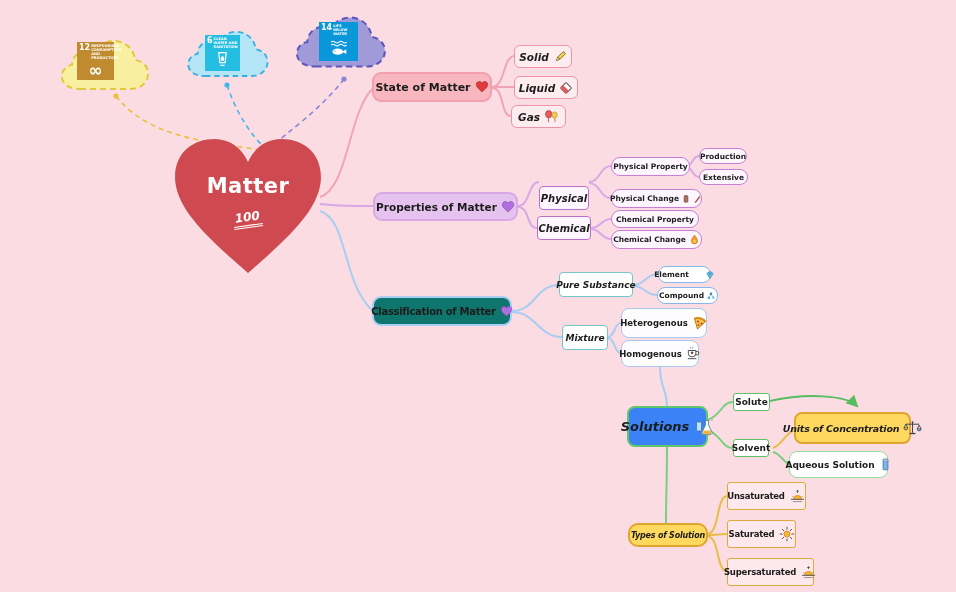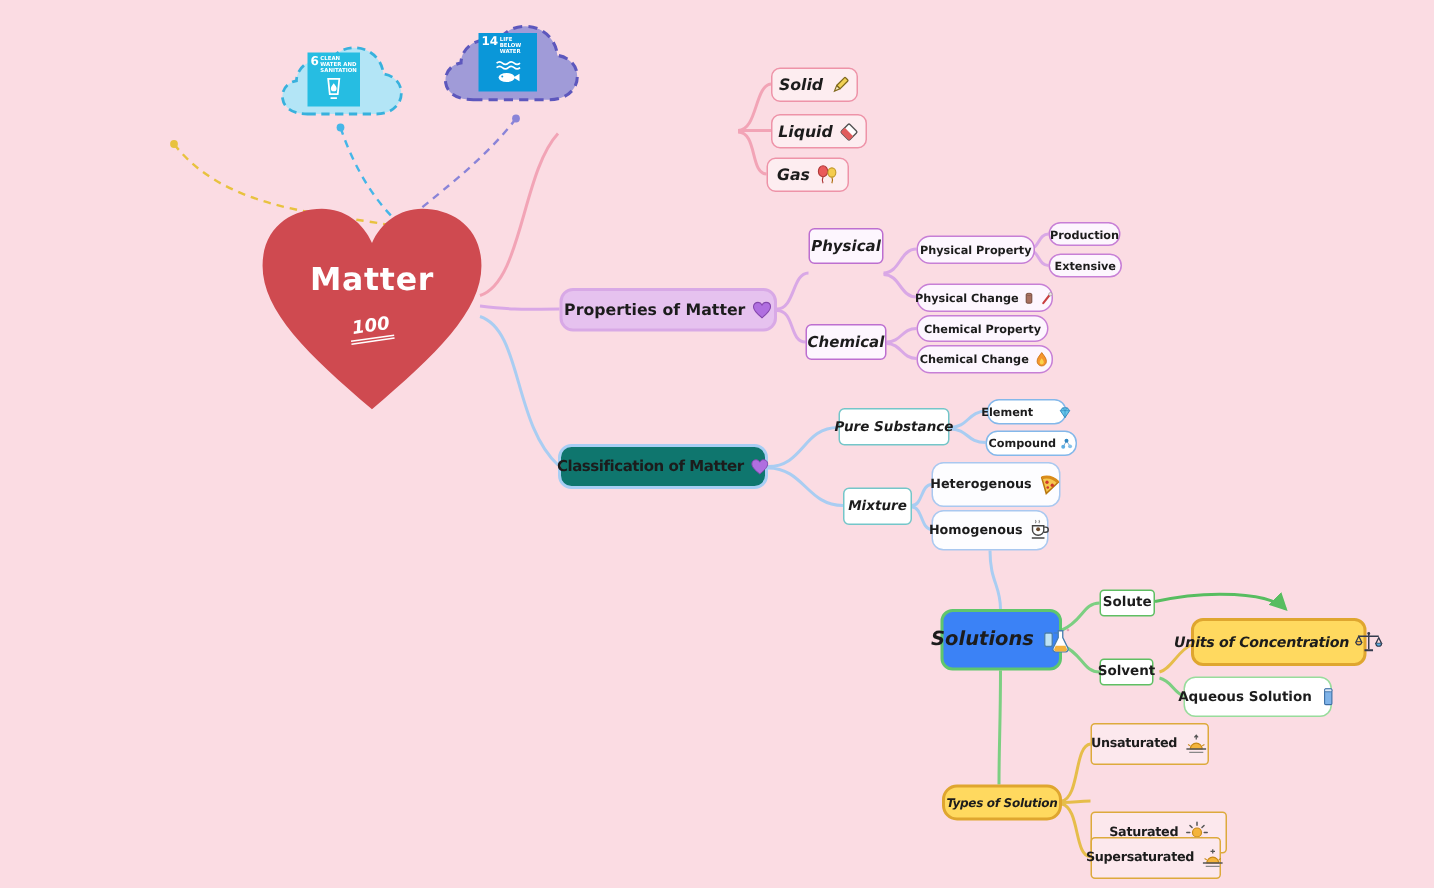--- a/index.html
+++ b/index.html
@@ -103,20 +103,34 @@
     </g>
 
     <g fill="none" stroke="#e6bd4a" stroke-width="2">
       <path d="M773,448 C781,446 785,434 794,430"></path>
       <path d="M708,534 C720,531 716,497 727,496"></path>
       <path d="M708,535 C718,535 718,534 727,534"></path>
       <path d="M708,536 C720,539 716,571 727,571"></path>
     </g>
   </svg>
 
+  <div class="cloud" style="left:55px;top:32px;width:100px;height:64px;">
+    <svg class="cloud-shape" viewBox="0 0 100 64">
+      <path d="M25 57 L75 57 C86 57 93 50 93 42 C93 34 87 29 80 28 C79 17 70 9 59 9 C51 9 44 13 41 20 C39 19 36 18 33 18 C24 18 17 25 17 33 C10 34 6 40 7 46 C8 53 15 57 25 57 Z" fill="#f8f0a0" stroke="#e3c83c" stroke-width="2" stroke-dasharray="6 4"></path>
+    </svg>
+    <div class="sdg-tile" style="left:22px;top:10px;width:37px;height:38px;background:#bf8b2e;">
+      <div class="sdg-head">
+        <span class="sdg-num">12</span>
+        <span class="sdg-title">Responsible Consumption and Production</span>
+      </div>
+      <div class="sdg-sym">
+          <span class="inf">∞</span>
+        </div>
+    </div>
+  </div>
 
   <div class="cloud" style="left:182px;top:22px;width:92px;height:62px;">
     <svg class="cloud-shape" viewBox="0 0 100 64">
       <path d="M25 57 L75 57 C86 57 93 50 93 42 C93 34 87 29 80 28 C79 17 70 9 59 9 C51 9 44 13 41 20 C39 19 36 18 33 18 C24 18 17 25 17 33 C10 34 6 40 7 46 C8 53 15 57 25 57 Z" fill="#b3e5f6" stroke="#38b1dd" stroke-width="2" stroke-dasharray="6 4"></path>
     </svg>
     <div class="sdg-tile" style="left:23px;top:13px;width:35px;height:36px;background:#26bde2;">
       <div class="sdg-head">
         <span class="sdg-num">6</span>
         <span class="sdg-title">Clean Water and Sanitation</span>
       </div>
@@ -152,20 +166,28 @@
   </div>
 
   <div id="heart-node">
     <svg width="152" height="152" viewBox="0 0 100 92">
       <path d="M50 90 C22 66 2 47 2 27 C2 10 15 2 28 2 C38 2 46 8 50 17 C54 8 62 2 72 2 C85 2 98 10 98 27 C98 47 78 66 50 90 Z" fill="#cf4a50"></path>
     </svg>
     <div class="heart-text" id="heart-title">Matter</div>
     <div class="heart-text" id="heart-badge"><span>100</span></div>
   </div>
 
+  <div class="node fill-pink" style="left:372px;top:72px;width:120px;height:30px;">
+    <span>State of Matter</span>
+    <span class="ic">
+      <svg width="14" height="14" viewBox="0 0 16 16">
+          <path d="M8 13.5 C3.5 10 1.5 7.5 1.5 5.2 C1.5 3 3.2 1.8 5 1.8 C6.3 1.8 7.4 2.6 8 3.8 C8.6 2.6 9.7 1.8 11 1.8 C12.8 1.8 14.5 3 14.5 5.2 C14.5 7.5 12.5 10 8 13.5 Z" fill="#e23b3b" stroke="#a82828" stroke-width="0.8"></path>
+        </svg>
+    </span>
+  </div>
   <div class="node leaf-pink" style="left:514px;top:45px;width:58px;height:23px;">
     <span>Solid</span>
     <span class="ic">
       <svg width="14" height="14" viewBox="0 0 16 16">
           <g transform="rotate(45 8 8)">
             <rect x="6.2" y="0.8" width="3.6" height="9" rx="0.8" fill="#f0d054" stroke="#806a1e" stroke-width="1"></rect>
             <path d="M6.2 9.8 h3.6 l-1.8 4.2 Z" fill="#f7e9c6" stroke="#806a1e" stroke-width="0.9"></path>
           </g>
         </svg>
     </span>
@@ -194,21 +216,21 @@
   </div>
 
   <div class="node fill-purple" style="left:373px;top:192px;width:145px;height:29px;">
     <span>Properties of Matter</span>
     <span class="ic">
       <svg width="14" height="14" viewBox="0 0 16 16">
           <path d="M8 13.5 C3.5 10 1.5 7.5 1.5 5.2 C1.5 3 3.2 1.8 5 1.8 C6.3 1.8 7.4 2.6 8 3.8 C8.6 2.6 9.7 1.8 11 1.8 C12.8 1.8 14.5 3 14.5 5.2 C14.5 7.5 12.5 10 8 13.5 Z" fill="#b06fe0" stroke="#8548ad" stroke-width="0.8"></path>
         </svg>
     </span>
   </div>
-  <div class="node sub-purple" style="left:539px;top:152px;width:50px;height:24px;">
+  <div class="node sub-purple" style="left:539px;top:186px;width:50px;height:24px;">
     <span>Physical</span>
   </div>
   <div class="node sub-purple" style="left:537px;top:216px;width:54px;height:24px;">
     <span>Chemical</span>
   </div>
   <div class="node pill-purple" style="left:611px;top:157px;width:79px;height:19px;">
     <span>Physical Property</span>
   </div>
   <div class="node pill-purple" style="left:699px;top:148px;width:48px;height:16px;">
     <span>Production</span>
@@ -354,21 +376,21 @@
     <span class="ic">
       <svg width="17" height="15" viewBox="0 0 18 16">
           <path d="M9 1.2 v3 M7.7 2.8 L9 1.2 L10.3 2.8" stroke="#555" fill="none" stroke-width="0.9"></path>
           <path d="M4.8 11 a4.2 4.2 0 0 1 8.4 0 Z" fill="#f4b43c" stroke="#c98a18" stroke-width="0.8"></path>
           <path d="M2 11 h14" stroke="#555" stroke-width="1"></path>
           <path d="M4 13.4 h10" stroke="#888" stroke-width="0.9"></path>
           <path d="M3.2 7.8 l1.6 1 M14.8 7.8 l-1.6 1" stroke="#c98a18" stroke-width="0.8"></path>
         </svg>
     </span>
   </div>
-  <div class="node box-yellow" style="left:727px;top:520px;width:91px;height:28px;margin-top:21px;">
+  <div class="node box-yellow" style="left:727px;top:520px;width:69px;height:28px;">
     <span>Saturated</span>
     <span class="ic">
       <svg width="16" height="16" viewBox="0 0 16 16">
           <circle cx="8" cy="8" r="3" fill="#f4b43c" stroke="#c98a18" stroke-width="0.8"></circle>
           <g stroke="#555" stroke-width="1" stroke-linecap="round">
             <path d="M8 1.2 v2 M8 12.8 v2 M1.2 8 h2 M12.8 8 h2 M3.3 3.3 l1.4 1.4 M11.3 11.3 l1.4 1.4 M12.7 3.3 l-1.4 1.4 M4.7 11.3 l-1.4 1.4"></path>
           </g>
         </svg>
     </span>
   </div>

